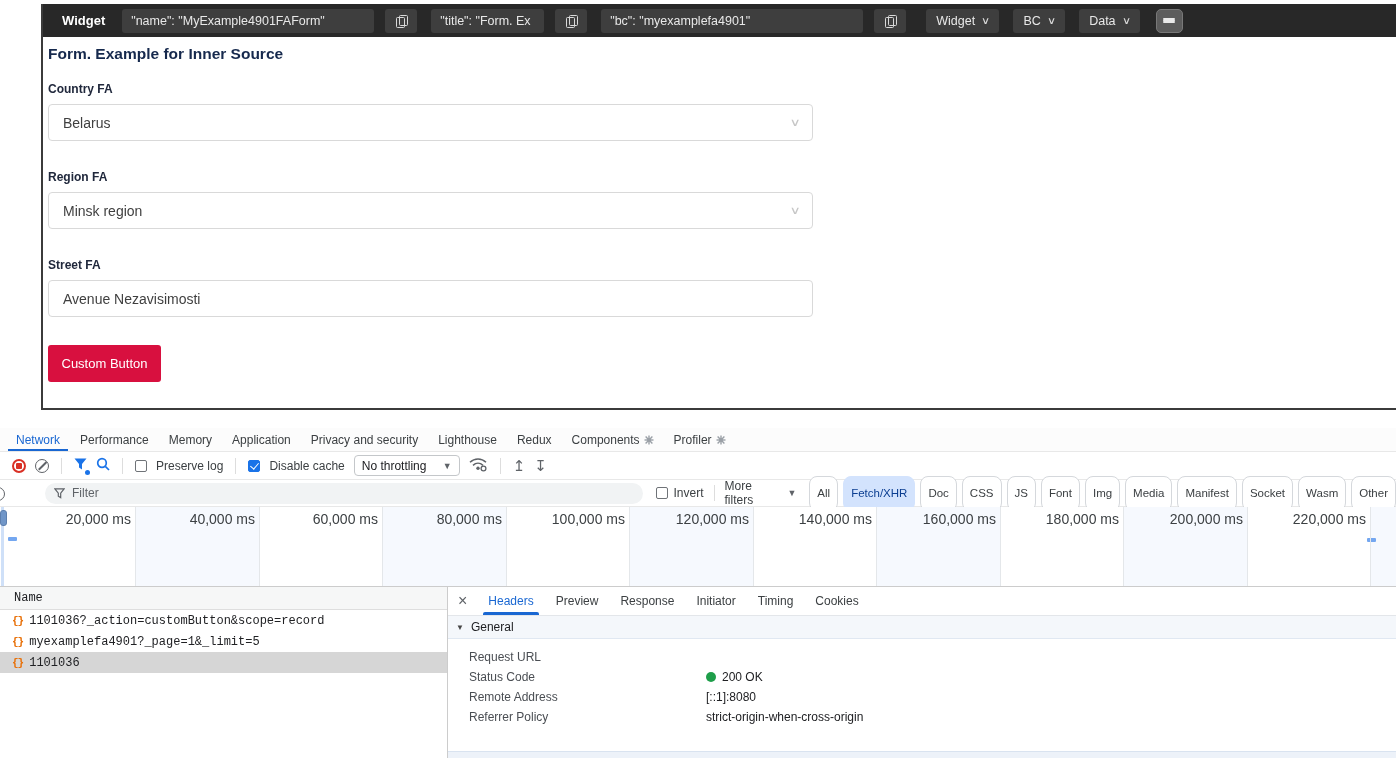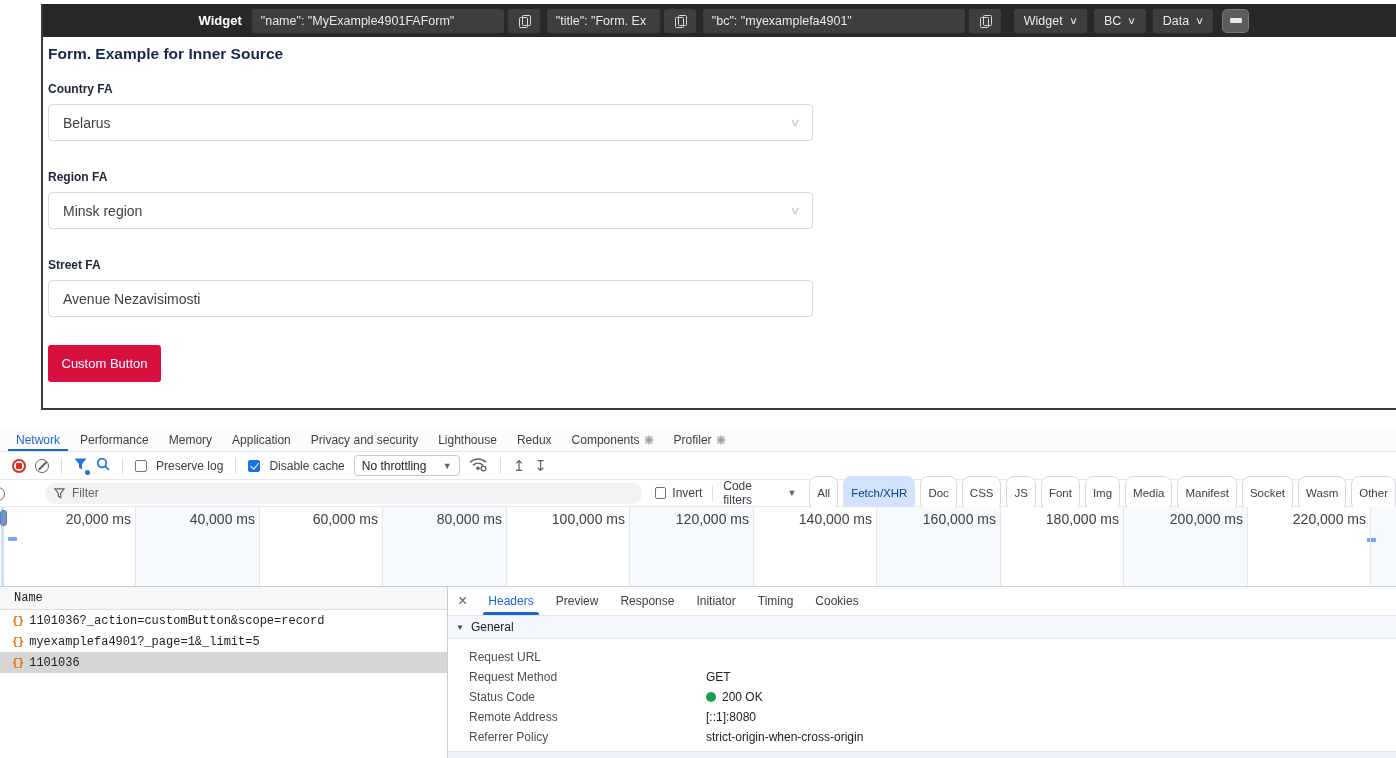--- a/index.html
+++ b/index.html
@@ -3,21 +3,21 @@
 <meta charset="utf-8">
 <style>
   * { margin:0; padding:0; box-sizing:border-box; }
   html,body { width:1396px; height:758px; background:#fff; font-family:"Liberation Sans", sans-serif; overflow:hidden; }
   #app { position:relative; width:1396px; height:758px; }
 
   
   .widget-frame { position:absolute; left:41px; top:4px; width:1355px; height:406px;
     border-left:2px solid #3b3b3b; border-bottom:2px solid #3b3b3b; background:#fff; }
   .wtoolbar { position:absolute; left:0; top:0; width:100%; height:33px; background:#282828;
-    display:flex; align-items:center; padding-left:9px; gap:7px;justify-content:center; }
+    display:flex; align-items:center; padding-left:19px; gap:14px; }
   .wlabel { color:#fff; font-weight:bold; font-size:13px; margin-right:3px; }
   .wfield { height:24px; background:#3e3e3e; border-radius:3px; color:#e8e8e8; font-size:12.5px;
     display:flex; align-items:center; padding:0 9px; overflow:hidden; white-space:nowrap; }
   .wcopy { height:24px; width:32px; background:#3e3e3e; border:none; border-radius:3px;
     display:flex; align-items:center; justify-content:center; cursor:pointer; margin-left:-3px; }
   .copy-ic { position:relative; width:10px; height:12px; }
   .copy-ic::before { content:""; position:absolute; left:0; top:2px; width:7px; height:9px; border:1.3px solid #d9d9d9; border-radius:1.5px; background:#3e3e3e; }
   .copy-ic::after { content:""; position:absolute; left:3px; top:0; width:7px; height:9px; border:1.3px solid #d9d9d9; border-radius:1.5px; }
   .wdrop { height:24px; background:#3e3e3e; border-radius:3px; color:#e8e8e8; font-size:12.5px;
     display:flex; align-items:center; gap:7px; padding:0 10px; cursor:pointer; }
@@ -257,21 +257,21 @@
       <span class="cutoff-circle"></span>
       <div class="filter-pill">
         <svg width="11" height="11" viewBox="0 0 12 12">
             <path d="M1 1 H11 L7.3 5.6 V10.5 L4.7 9 V5.6 Z" fill="none" stroke="#5f6368" stroke-width="1.3"></path>
           </svg>
         <span>Filter</span>
       </div>
       <span class="chk" style="margin-left:13px"></span>
       <span class="chklabel" style="margin-left:6px">Invert</span>
       <span class="vdiv" style="margin:0 10px"></span>
-      <span class="chklabel">Code filters</span>
+      <span class="chklabel">More filters</span>
       <span class="caret" style="margin-left:7px">▼</span>
       <div class="chips">
         <span class="chip">All</span>
         <span class="chip active">Fetch/XHR</span>
         <span class="chip">Doc</span>
         <span class="chip">CSS</span>
         <span class="chip">JS</span>
         <span class="chip">Font</span>
         <span class="chip">Img</span>
         <span class="chip">Media</span>
@@ -346,24 +346,20 @@
         </div>
         <div class="gen-row">
           <span class="tri">▼</span>
           <span>General</span>
         </div>
         <div class="detail-rows">
           <div class="d-row">
             <span class="d-label">Request URL</span>
           </div>
           <div class="d-row">
-            <span class="d-label">Request Method</span>
-            <span class="d-value">GET</span>
-          </div>
-          <div class="d-row">
             <span class="d-label">Status Code</span>
             <span class="d-value">
                 <span class="status-dot"></span>
                 <span>200 OK</span>
               </span>
           </div>
           <div class="d-row">
             <span class="d-label">Remote Address</span>
             <span class="d-value">[::1]:8080</span>
           </div>

